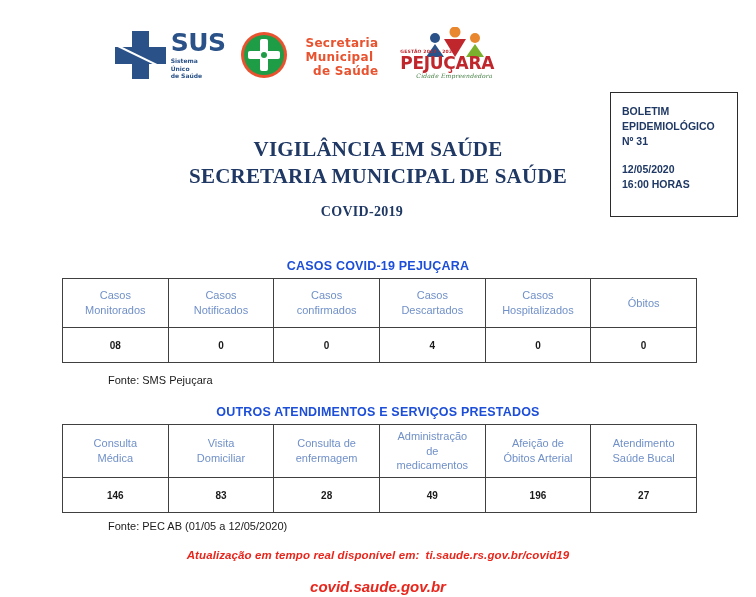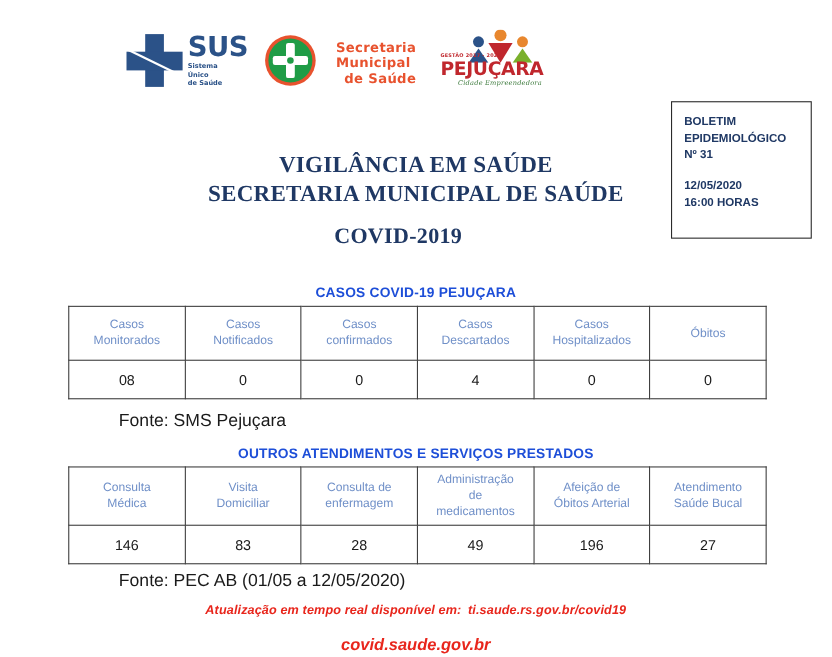--- a/index.html
+++ b/index.html
@@ -212,21 +212,21 @@
     letter-spacing: 0.2px;
   }
   .covid-title {
     position: absolute;
     left: 0;
     top: 204px;
     width: 724px;
     text-align: center;
     font-family: "Liberation Serif", serif;
     font-weight: bold;
-    font-size: 20px;
+    font-size: 14px;
     color: #1f3864;
     letter-spacing: 0.3px;
   }
 
   
   .section-heading {
     position: absolute;
     left: 0;
     width: 756px;
     text-align: center;
@@ -267,30 +267,30 @@
     height: 48px;
     font-family: "Liberation Sans", sans-serif;
     font-size: 11px;
     color: #7090c8;
     line-height: 1.35;
   }
   #table-outros .hdr-cell { height: 52px; }
   .val-cell {
     height: 34px;
     font-family: "Liberation Sans", sans-serif;
-    font-size: 13px;
-    font-weight: normal;
+    font-size: 10px;
+    font-weight: bold;
     color: #1a1a1a;
   }
 
   
   .source-note {
     position: absolute;
     font-family: "Liberation Sans", sans-serif;
-    font-size: 16px;
+    font-size: 11px;
     color: #1a1a1a;
   }
   #source-casos { left: 108px; top: 374px; }
   #source-outros { left: 108px; top: 520px; }
 
   
   .footer-line {
     position: absolute;
     left: 0;
     width: 756px;

